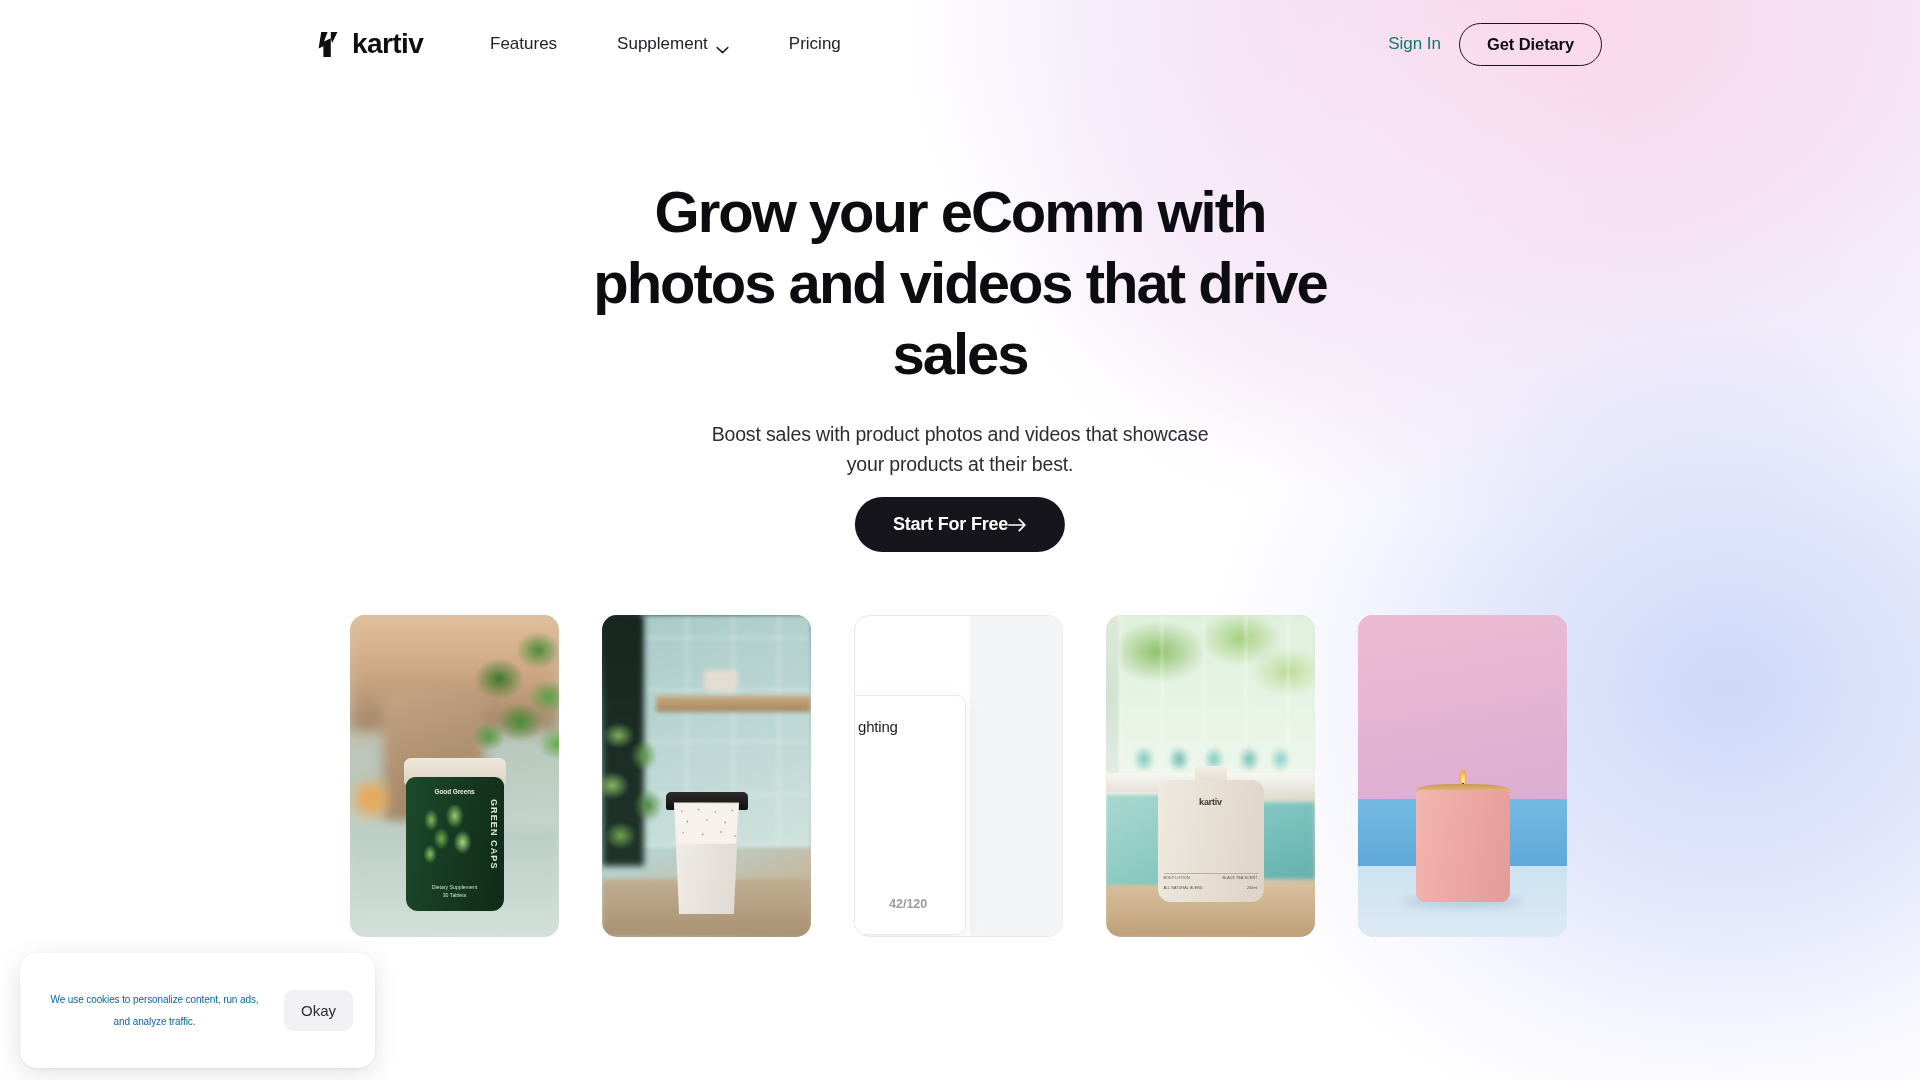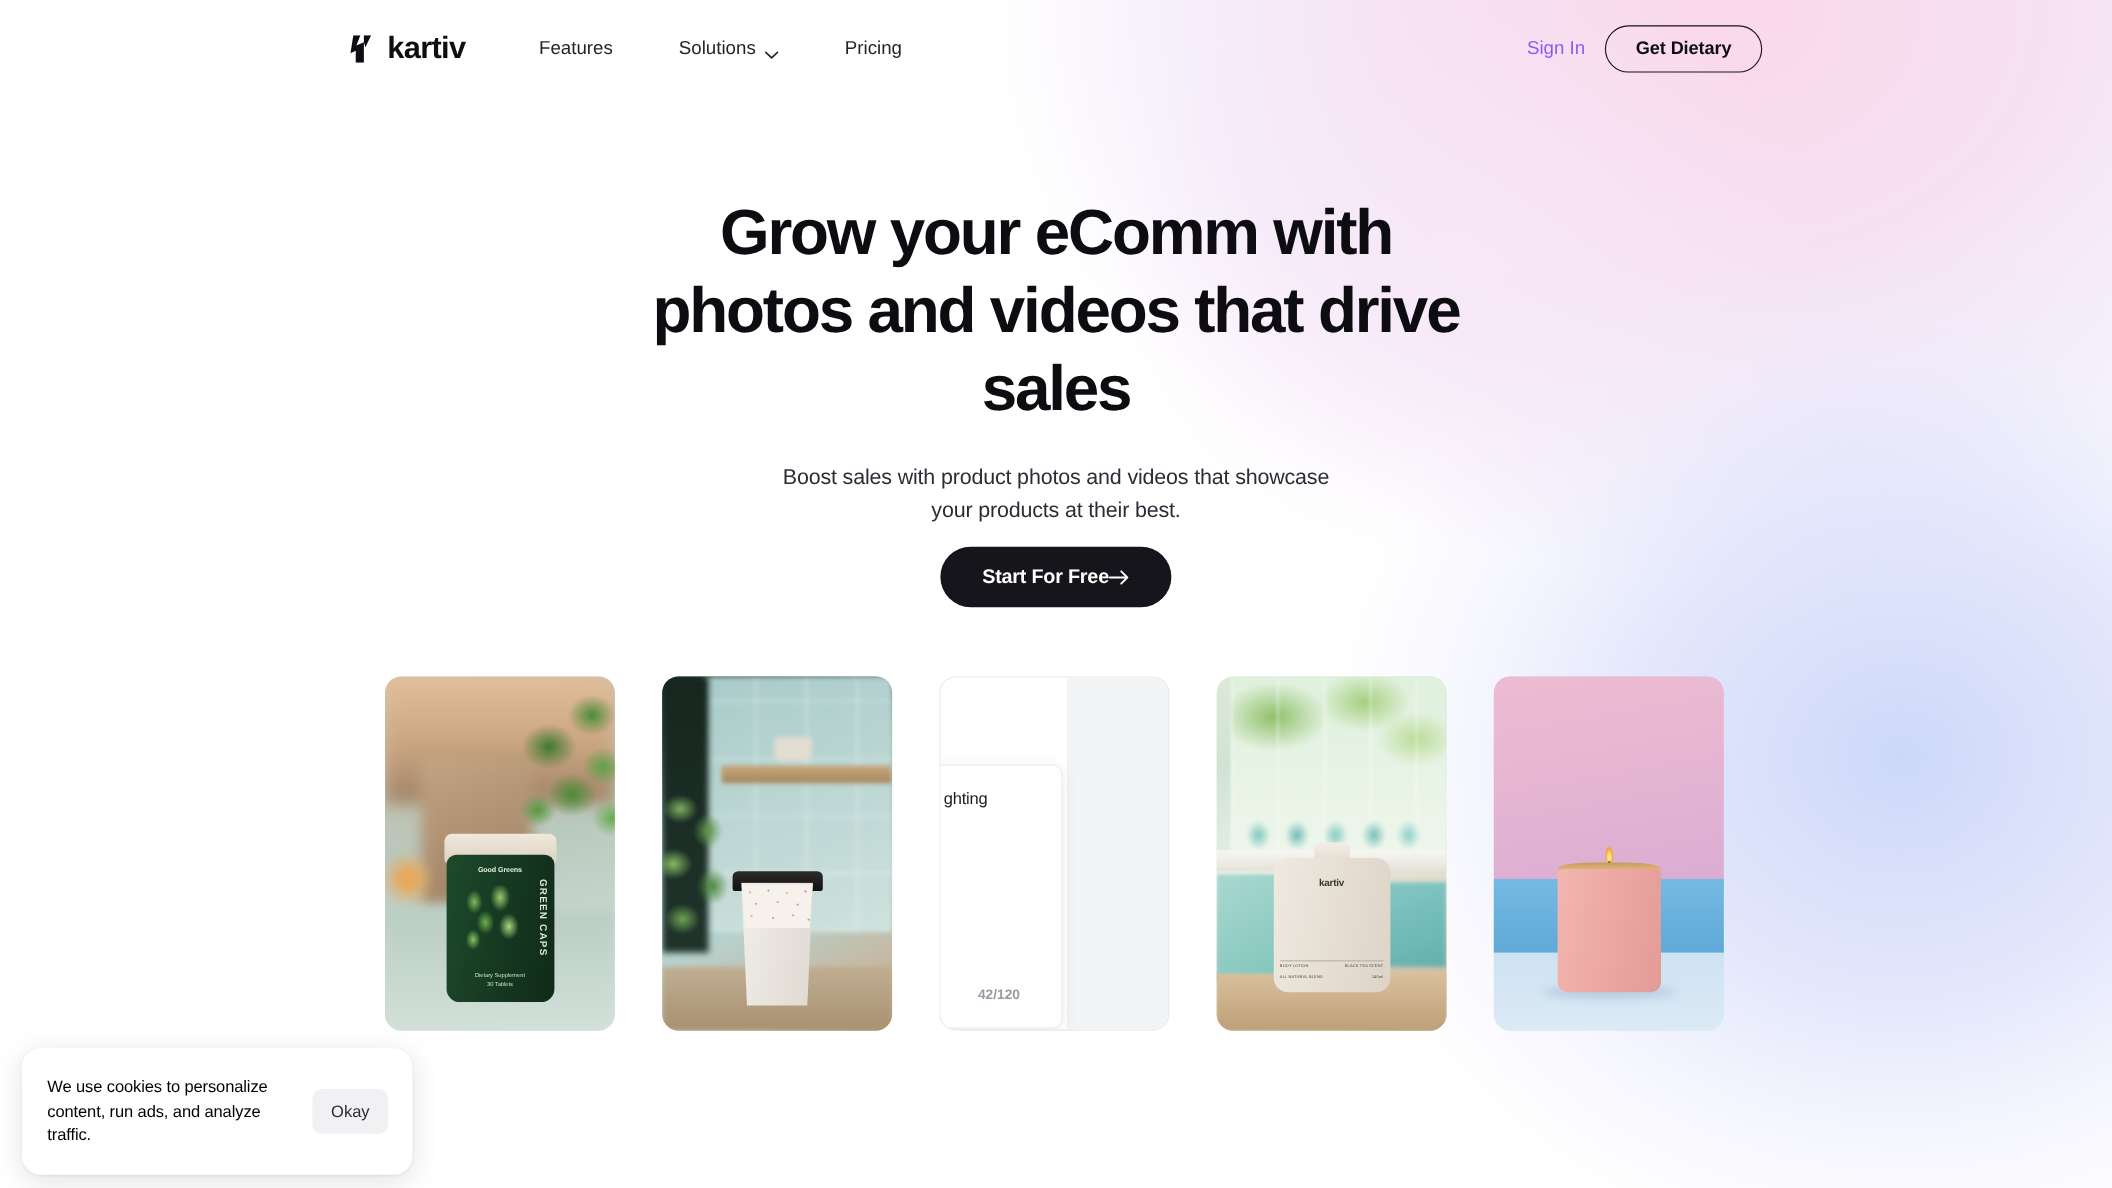--- a/index.html
+++ b/index.html
@@ -46,21 +46,21 @@
 
   .nav-links { position:absolute; left:490px; display:flex; align-items:center; }
   .nav-link {
     font-size:17px; color:#22232b; padding:6px 0; margin-right:60px;
     display:flex; align-items:flex-end; gap:8px; cursor:pointer; white-space:nowrap;
   }
   .nav-link:last-child { margin-right:0; }
   .chev { width:13px; height:8px; display:block; }
 
   .nav-right { position:absolute; right:318px; display:flex; align-items:center; gap:18px; }
-  .signin { font-size:17px; color:#8b5cf6; cursor:pointer; }
+  .signin { font-size:17px; color:#0f766e; cursor:pointer; }
   .getstarted {
     border:1.7px solid #15151c; border-radius:999px;
     padding:11px 27px; font-size:16.5px; font-weight:700; color:#0d0d12;
     background:transparent; cursor:pointer; letter-spacing:-0.1px; white-space:nowrap;
   }
 
   
   .hero { position:absolute; top:0; left:0; right:0; text-align:center; z-index:10; }
   .headline {
     position:absolute; top:176px; left:50%; transform:translateX(-50%);
@@ -284,21 +284,21 @@
     width:120px; height:12px; background:rgba(80,120,160,0.22);
     border-radius:50%; filter:blur(4px); }
 
   
   .cookie {
     position:absolute; left:20px; bottom:12px; width:355px; height:115px;
     background:#fff; border-radius:17px;
     box-shadow:0 6px 26px rgba(25,25,40,0.12), 0 1px 3px rgba(25,25,40,0.06);
     display:flex; align-items:center; padding:0 22px 0 23px; gap:18px; z-index:40;
   }
-  .cookie-text { font-size:15px; line-height:21.5px; color:#000000; flex:1; letter-spacing:-0.1px; }
+  .cookie-text { font-size:10px; line-height:21.5px; color:#0369a1; flex:1; letter-spacing:-0.1px;text-align:center; }
   .cookie-btn {
     background:#f1f1f3; border:none; border-radius:9px;
     padding:12px 17px; font-size:15px; color:#2b2c34; cursor:pointer;
     font-family:"Liberation Sans", sans-serif; white-space:nowrap;
   }
 </style>
 </head>
 <body>
 
 <div class="bg-glow">
@@ -315,21 +315,21 @@
       <path d="M12.8 0 H19.4 L14.2 11.0 L12.8 6.3 Z" fill="#0d0d12"></path>
     </svg>
     <span class="logo-word">kartiv</span>
   </div>
 
   <div class="nav-links">
     <div class="nav-link">
       <span>Features</span>
     </div>
     <div class="nav-link">
-      <span>Solutions</span>
+      <span>Supplement</span>
       <svg class="chev" viewBox="0 0 13 8" fill="none">
         <path d="M1.2 1.6 L6.5 6.6 L11.8 1.6" stroke="#22232b" stroke-width="1.5" stroke-linecap="round" stroke-linejoin="round"></path>
       </svg>
     </div>
     <div class="nav-link">
       <span>Pricing</span>
     </div>
   </div>
 
   <div class="nav-right">

